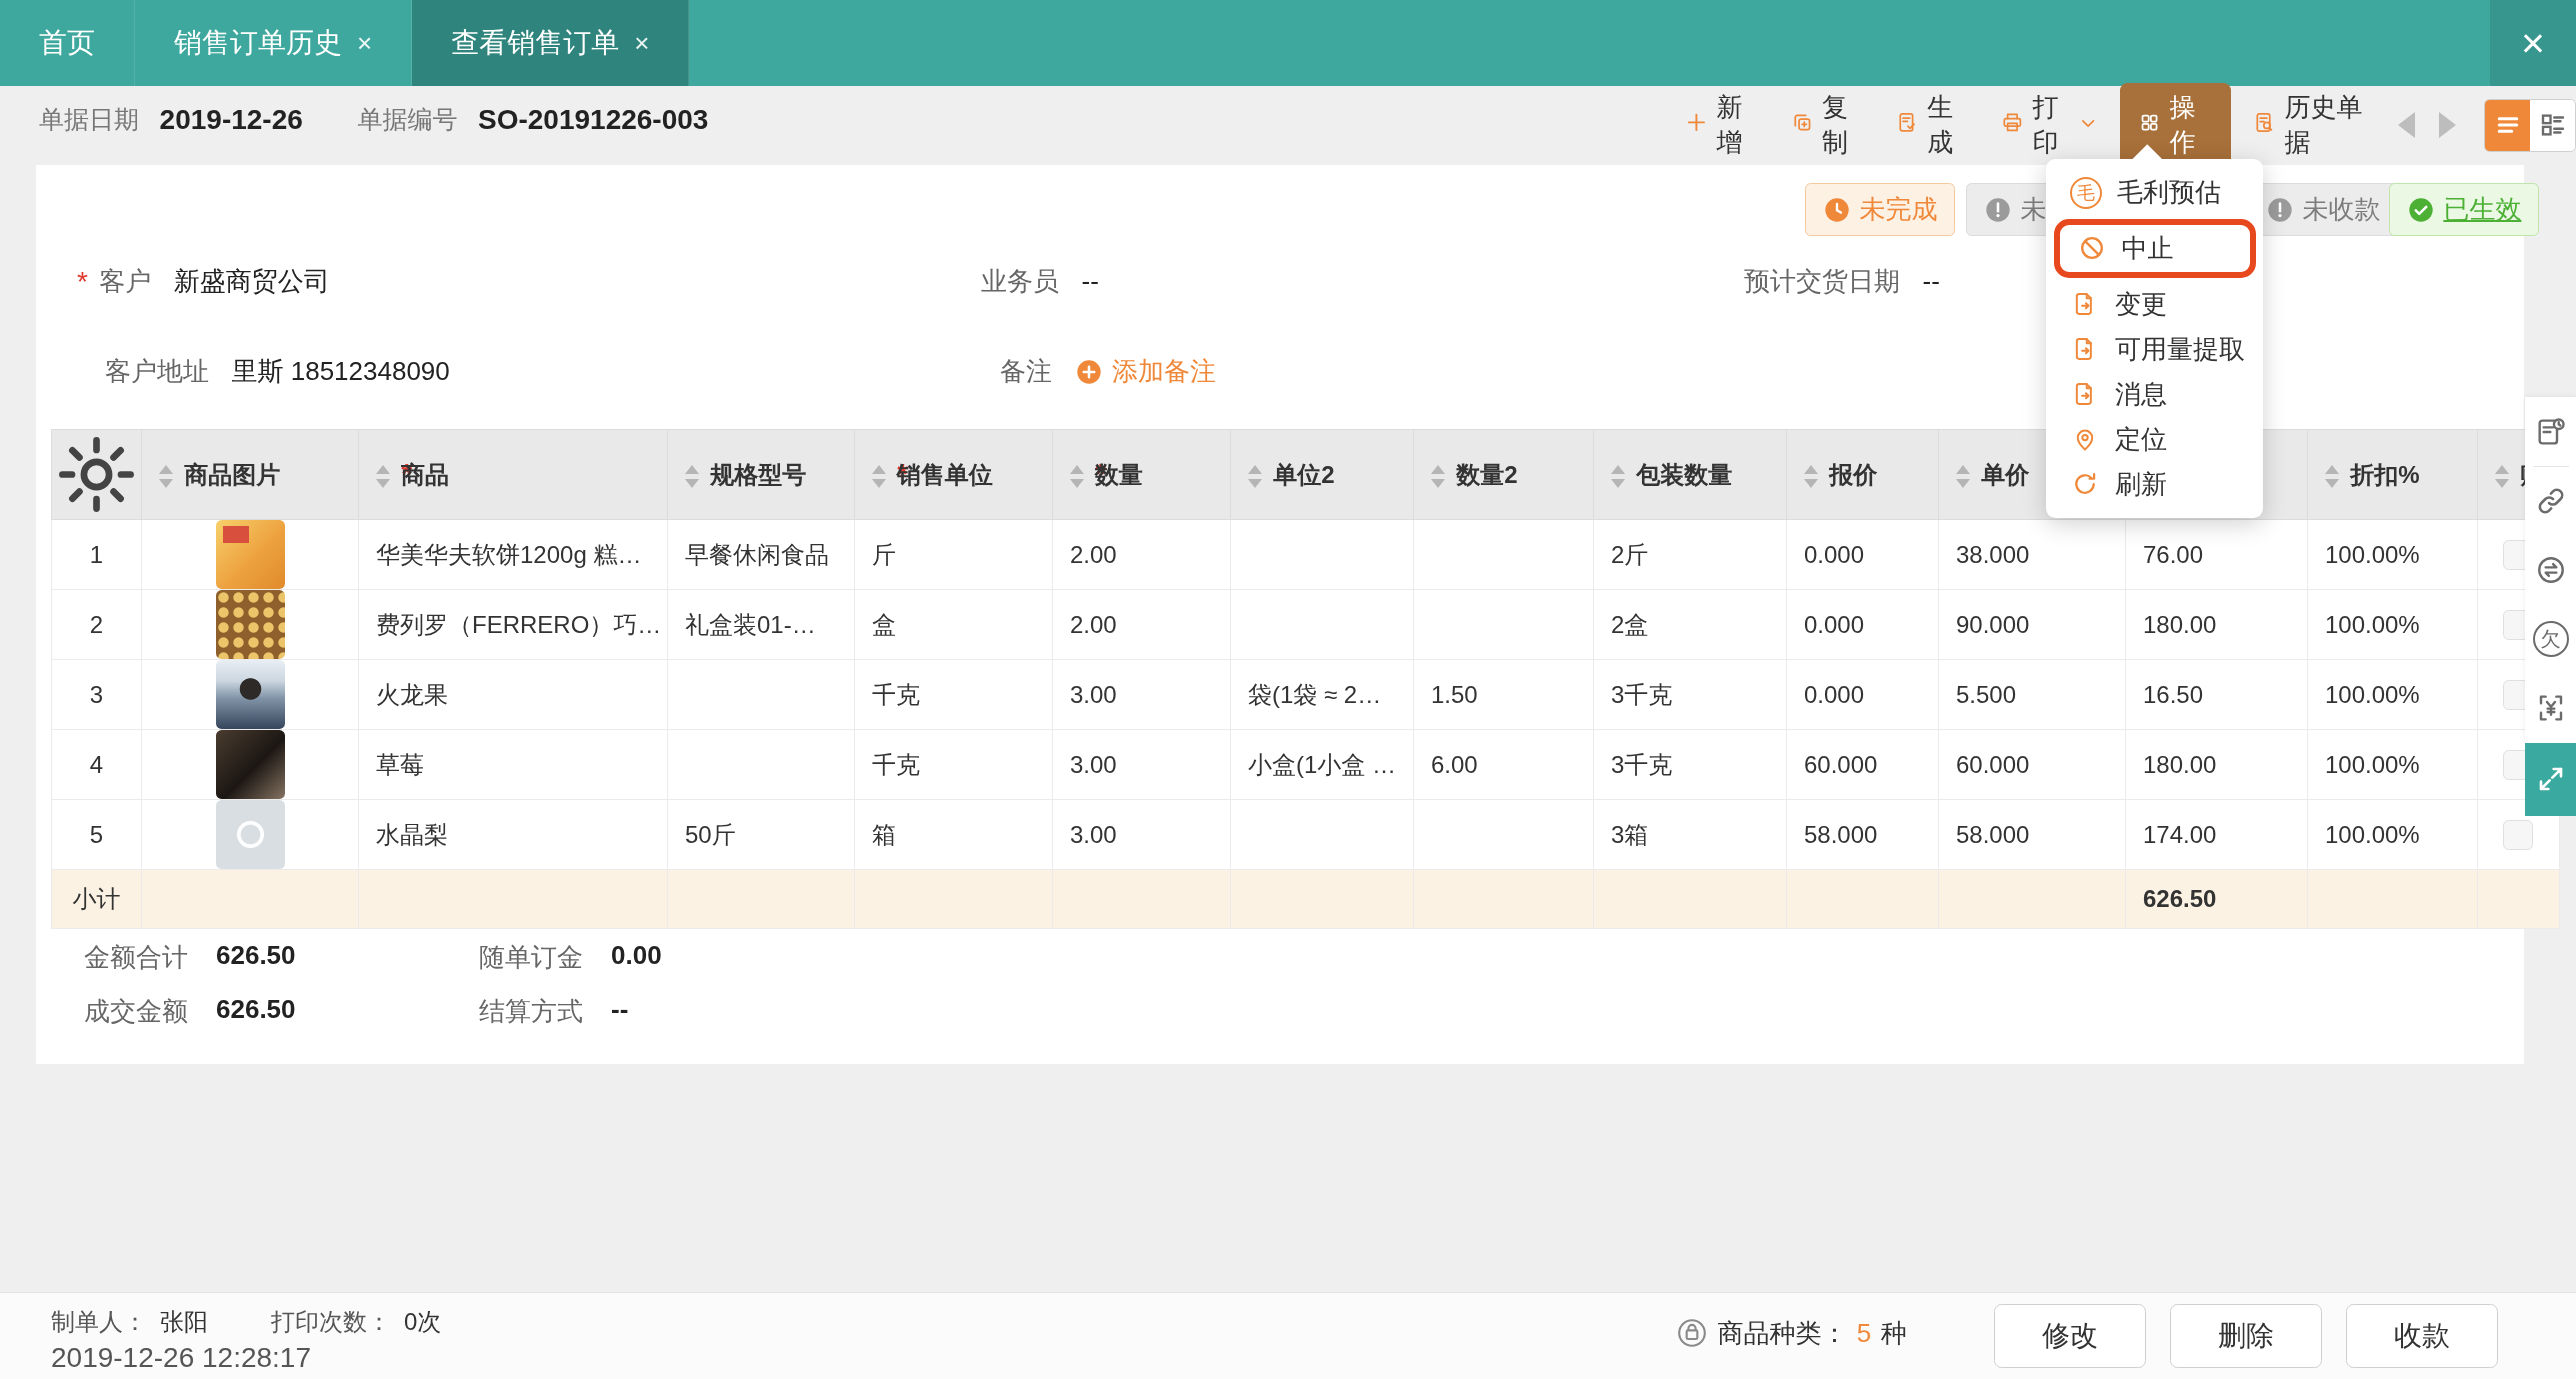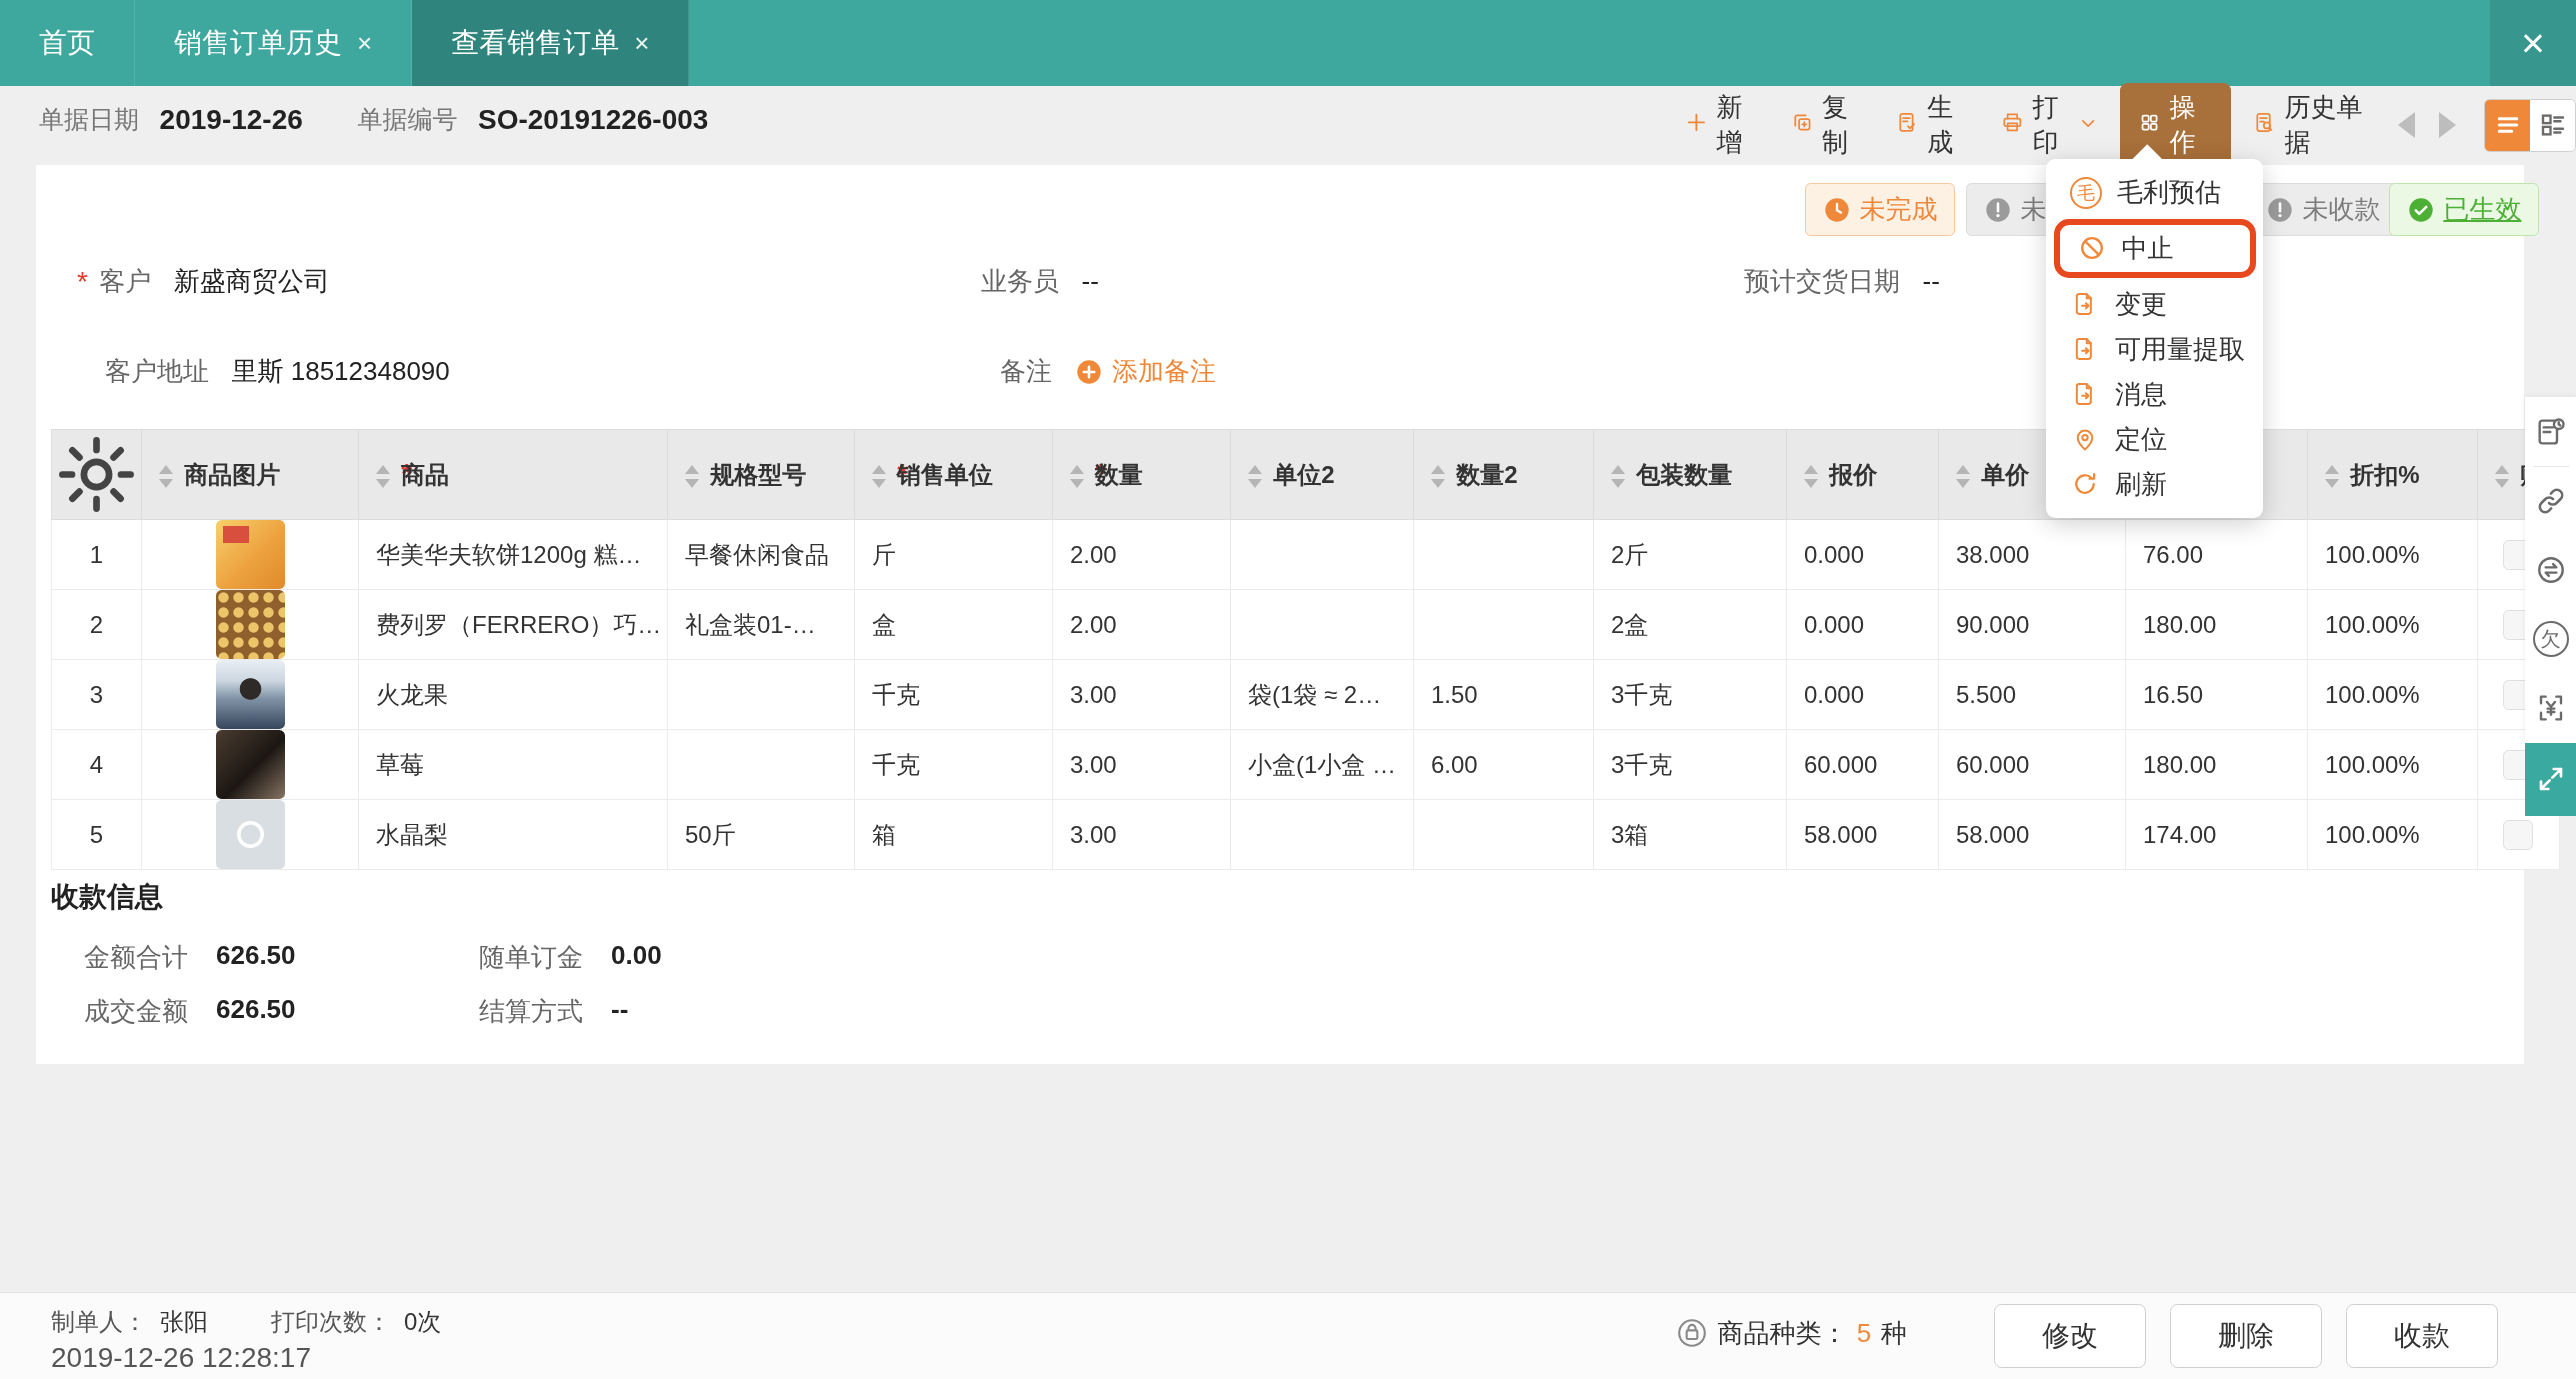--- a/index.html
+++ b/index.html
@@ -474,20 +474,36 @@
           <td></td>
           <td></td>
           <td>3箱</td>
           <td>58.000</td>
           <td>58.000</td>
           <td>174.00</td>
           <td>100.00%</td>
           <td class="c-center">
             <div class="cbx"></div>
           </td>
+        </tr>
+        <tr class="subtotal">
+          <td class="c-center">小计</td>
+          <td></td>
+          <td></td>
+          <td></td>
+          <td></td>
+          <td></td>
+          <td></td>
+          <td></td>
+          <td></td>
+          <td></td>
+          <td></td>
+          <td class="amt">626.50</td>
+          <td></td>
+          <td></td>
         </tr>
       </tbody>
   </table>
 
   <div class="rail">
     <div class="rgroup">
       <div class="ricon">
         <svg viewBox="0 0 24 24" fill="none" stroke="currentColor" stroke-width="1.8" stroke-linecap="round" stroke-linejoin="round">
             <rect x="3.5" y="3.5" width="13" height="17" rx="2"></rect>
             <path d="M6.5 8.5h7M6.5 12h5"></path>

